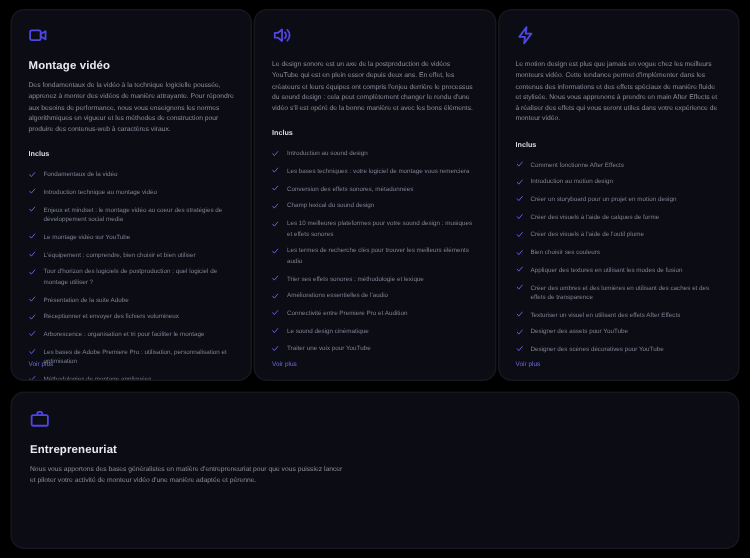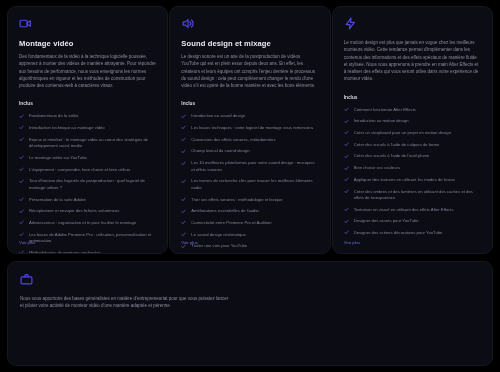--- a/index.html
+++ b/index.html
@@ -206,21 +206,20 @@
     </div>
 
     <div class="card col">
       <span class="card-icon">
         <svg viewBox="0 0 24 24" fill="none" stroke="currentColor" stroke-width="2.2" stroke-linecap="round" stroke-linejoin="round">
           <path d="M4 9v6h4l5 4V5L8 9H4z"></path>
           <path d="M16.5 8.5a5 5 0 010 7"></path>
           <path d="M19.5 5.5a9 9 0 010 13"></path>
         </svg>
       </span>
-      <div class="card-title">Sound design et mixage</div>
       <div class="card-desc">Le design sonore est un axe de la postproduction de vidéos YouTube qui est en plein essor depuis deux ans. En effet, les créateurs et leurs équipes ont compris l'enjeu derrière le processus du sound design : cela peut complètement changer le rendu d'une vidéo s'il est opéré de la bonne manière et avec les bons éléments.</div>
       <div class="inclus-label">Inclus</div>
       <div class="list">
         <div class="list-item">
             <span class="check">
               <svg viewBox="0 0 24 24" fill="none" stroke="currentColor" stroke-width="3" stroke-linecap="round" stroke-linejoin="round">
                 <polyline points="4,12 9,18 20,5"></polyline>
               </svg>
             </span>
             <span>Introduction au sound design</span>
@@ -415,18 +414,19 @@
   </div>
 
   <div class="card bottom-card">
     <div class="bottom-left">
       <span class="card-icon">
         <svg viewBox="0 0 24 24" fill="none" stroke="currentColor" stroke-width="2.2" stroke-linecap="round" stroke-linejoin="round">
           <rect x="2" y="7" width="20" height="13" rx="2"></rect>
           <path d="M9 7V5a2 2 0 012-2h2a2 2 0 012 2v2"></path>
         </svg>
       </span>
+      <div class="card-title">Entrepreneuriat</div>
       <div class="card-desc bottom-desc">Nous vous apportons des bases généralistes en matière d'entrepreneuriat pour que vous puissiez lancer et piloter votre activité de monteur vidéo d'une manière adaptée et pérenne.</div>
     </div>
 
   </div>
 
 </div>
 
 </body></html>

